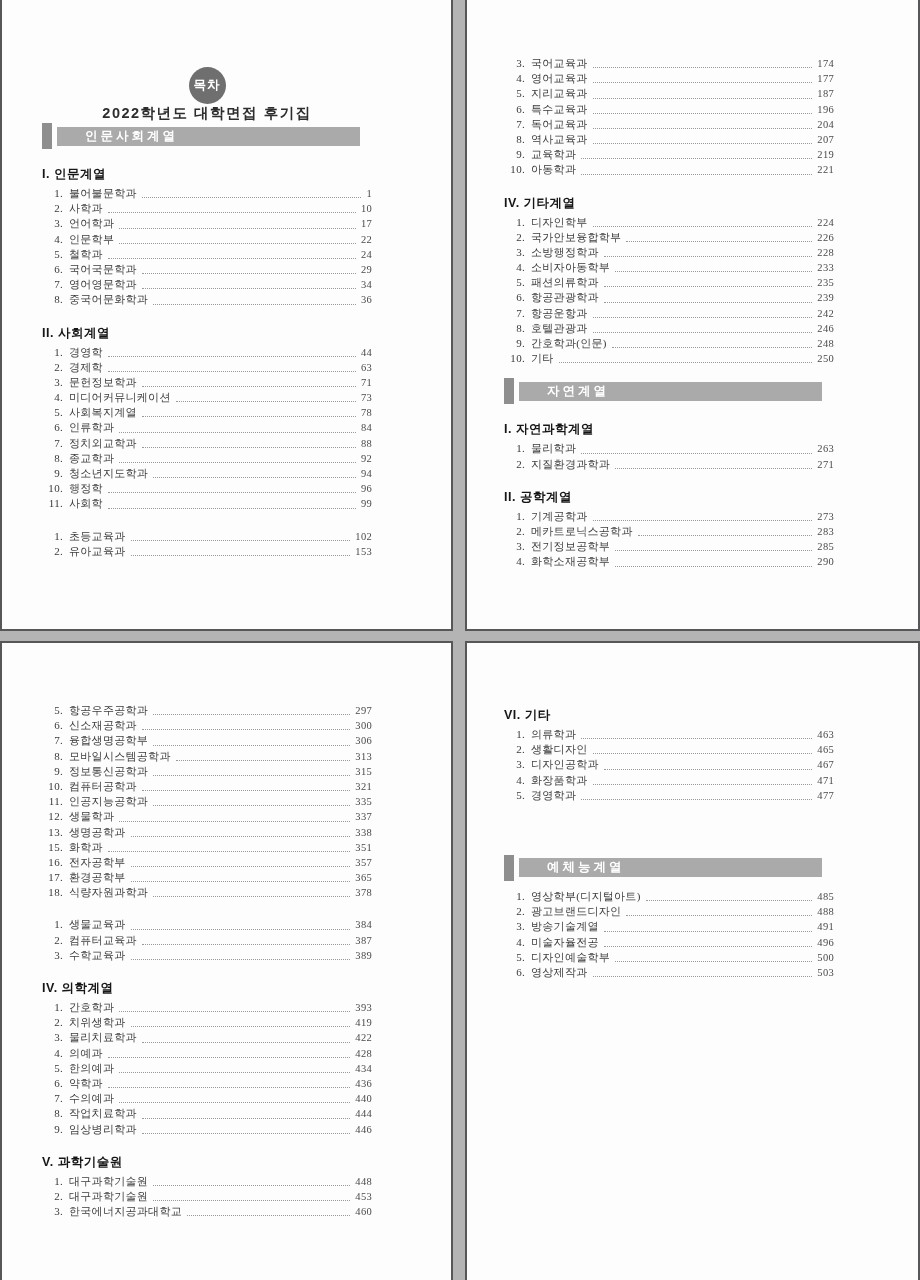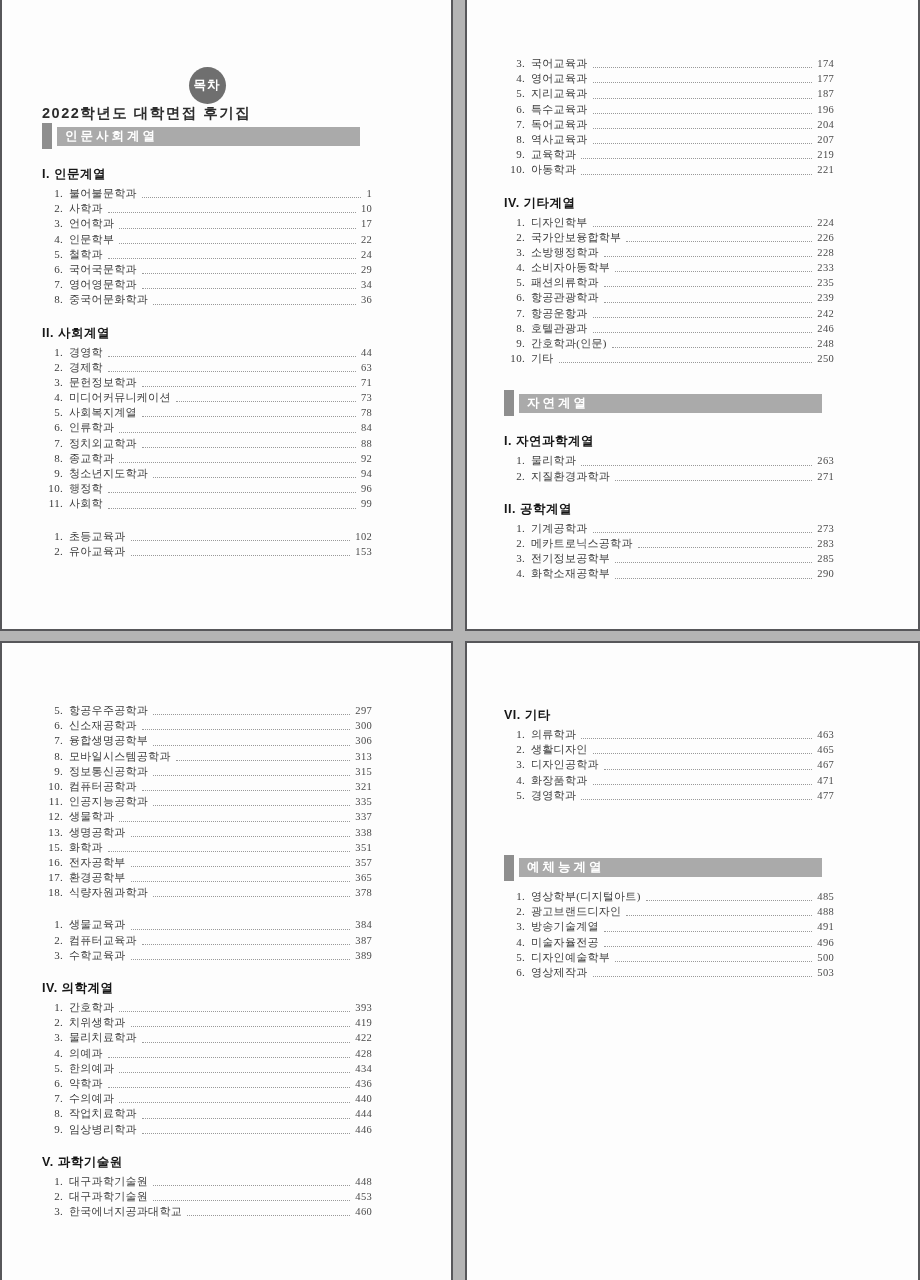--- a/index.html
+++ b/index.html
@@ -16,35 +16,35 @@
   .p3{left:0;top:641px;width:453px;height:650px;}
   .p4{left:465px;top:641px;width:455px;height:650px;}
   .inner{width:100%;height:100%;overflow:hidden;}
   .p1 .inner,.p3 .inner{padding:0 79px 0 40px;}
   .p2 .inner,.p4 .inner{padding:0 84px 0 37px;}
   .p1 .inner{padding-top:68px;}
   .p2 .inner{padding-top:57px;}
   .p3 .inner{padding-top:60px;}
   .p4 .inner{padding-top:64px;}
   
-  .page-header{text-align:left;}
+  .page-header{text-align:center;}
   .badge{width:37px;height:37px;border-radius:50%;background:var(--badge);color:#fff;
     font-family:"Liberation Sans",sans-serif;font-weight:bold;font-size:12.5px;
     display:flex;align-items:center;justify-content:center;margin:0 auto;letter-spacing:1px;}
   .book-title{margin-top:0;font-family:"Liberation Sans",sans-serif;font-weight:bold;
     font-size:14.5px;line-height:19px;color:var(--title_text);letter-spacing:1.5px;}
   
   .section-bar{display:flex;align-items:center;height:26px;}
   .p1 .section-bar{margin-top:16px;}
-  .p2 .section-bar{margin-top:24px;}
+  .p2 .section-bar{margin-top:12px;}
   .p4 .section-bar{margin-top:52px;}
   .accent{width:10px;height:26px;background:var(--accent);flex:none;}
   .bar-label{margin-left:5px;width:303px;height:19px;line-height:19px;background:var(--bar);
     color:#ffffff;font-family:"Liberation Sans",sans-serif;font-weight:bold;font-size:12.5px;
-    letter-spacing:3px;padding-left:8px;}
+    letter-spacing:3px;padding-left:28px;}
   
   .group{margin-top:17px;}
   .blocks > :first-child{margin-top:0;}
   .p4 .section-bar + .group{margin-top:8px;}
   .group-heading{font-family:"Liberation Sans",sans-serif;font-weight:bold;font-size:12.5px;
     line-height:17px;margin-bottom:3px;color:var(--heading_text);letter-spacing:0.5px;}
   .row{display:flex;align-items:baseline;line-height:15.2px;height:15.2px;
     font-size:11px;color:var(--item_text);letter-spacing:0.3px;}
   .no{width:21px;text-align:right;margin-right:6px;flex:none;}
   .nm{flex:none;white-space:nowrap;}

